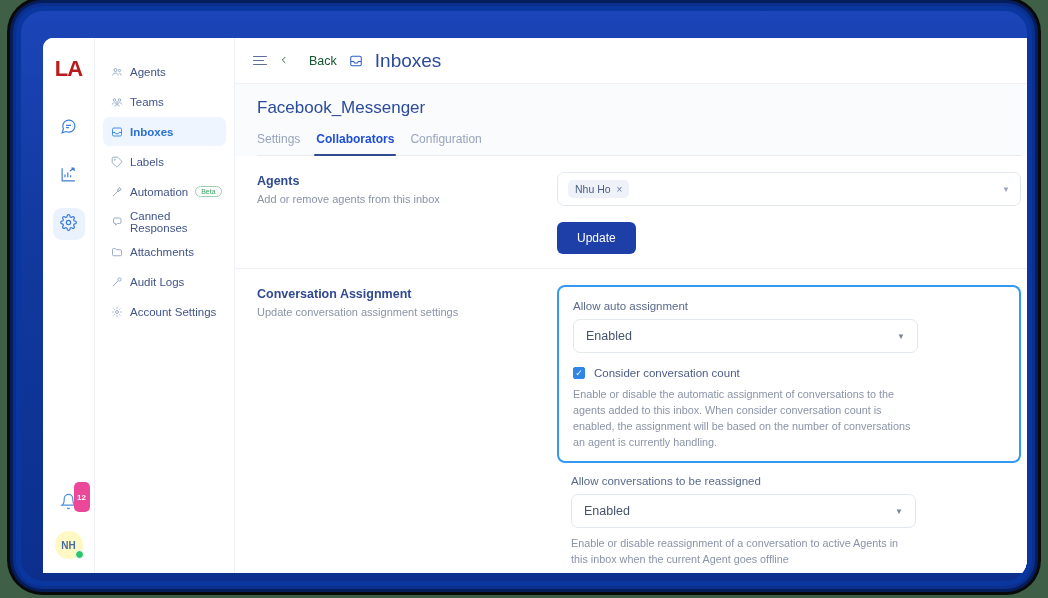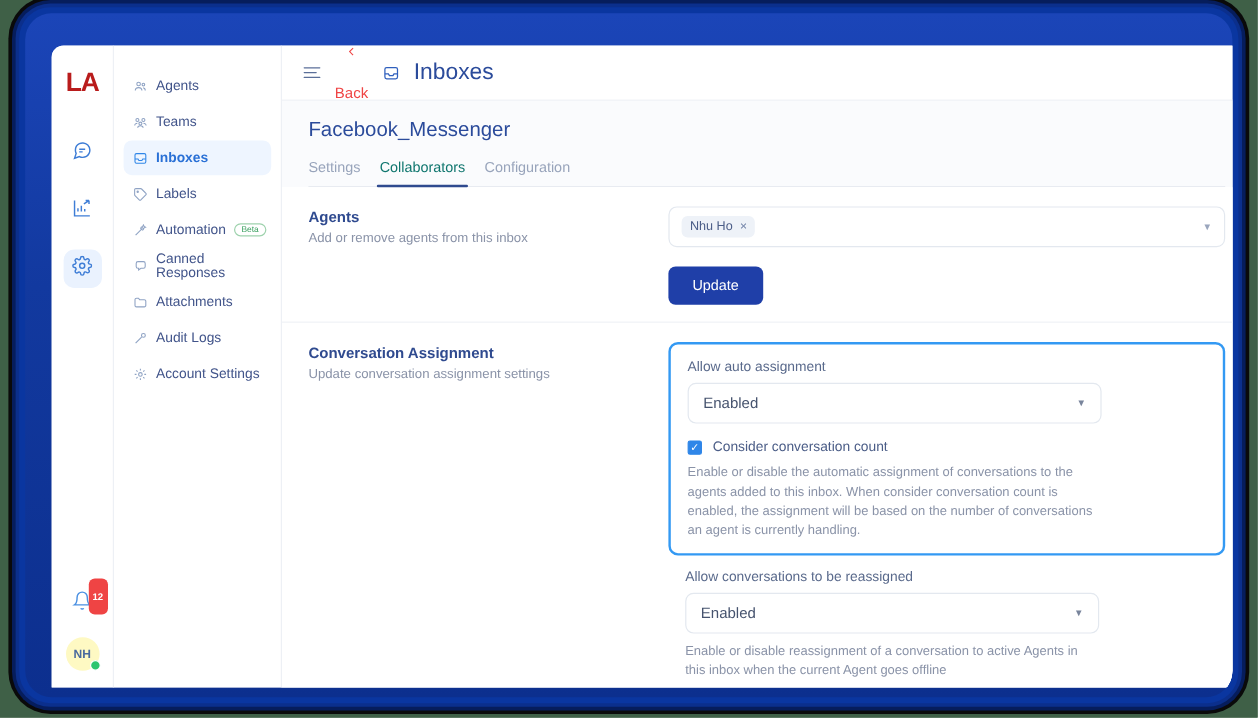--- a/index.html
+++ b/index.html
@@ -75,21 +75,21 @@
     bottom: 14px;
     left: 0; right: 0;
     display: flex; flex-direction: column; align-items: center; gap: 14px;
   }
   .bell-wrap { position: relative; width: 28px; height: 28px; display:flex;align-items:center;justify-content:center;}
   .badge {
     position: absolute;
     top: -7px; right: -7px;
     min-width: 16px; height: 15px;
     border-radius: 5px;
-    background: #ef4444;
+    background: #ec4899;
     color: #ffffff;
     font-size: 8px; font-weight: 700;
     display: flex; align-items:center; justify-content:center;
     padding: 15px 3px;
   }
   .avatar-wrap { position: relative; }
   .avatar {
     width: 28px; height: 28px; border-radius: 50%;
     background: #fef9c3; color: #4a6a9e;
     font-size: 10px; font-weight: 600;
@@ -139,21 +139,21 @@
     display: flex; align-items: center;
     gap: 12px;
     padding: 0 18px;
     background:#fff;
   }
   .hamburger { display:flex; flex-direction:column; gap:2.5px; }
   .hamburger i { display:block; height:1.6px; background:#5b6f99; border-radius:2px; }
   .hamburger i:nth-child(1){width:14px;}
   .hamburger i:nth-child(2){width:11px;}
   .hamburger i:nth-child(3){width:14px;}
-  .back { display:flex; align-items:center; gap:20px; color:#ef4444; font-size:12.5px;flex-direction:column;}
+  .back { display:flex; align-items:center; gap:20px; color:#14532d; font-size:12.5px;}
   .topbar-title {
     font-size: 19px; color: #2b4b9b; font-weight: 400;
   }
   .inbox-ico { color:#2f5fbd; display:flex; }
 
   .content {
     flex: 1 1 auto;
     background: #fafbfd;
     overflow: hidden;
     position: relative;
@@ -165,21 +165,21 @@
   .page-title {
     font-size: 17px; color: #2b4b9b; font-weight: 400;
     margin-bottom: 14px;
   }
   .tabs { display: flex; gap: 16px; border-bottom: 1px solid #e8ebf1;}
   .tab {
     font-size: 12px; color: #98a4bb;
     padding-bottom: 9px;
     position: relative;
   }
-  .tab.active { color:#0f766e; font-weight:400; }
+  .tab.active { color:#1d4ed8; font-weight:700; }
   .tab.active::after {
     content:""; position:absolute; left:-2px; right:-2px; bottom:-1px;
     height:2.5px; background:#2f4a8f; border-radius:2px;
   }
 
   .panel { background:#ffffff; }
   .section {
     display: flex;
     padding: 16px 22px 14px 22px;
     border-bottom: 1px solid #eef1f6;

